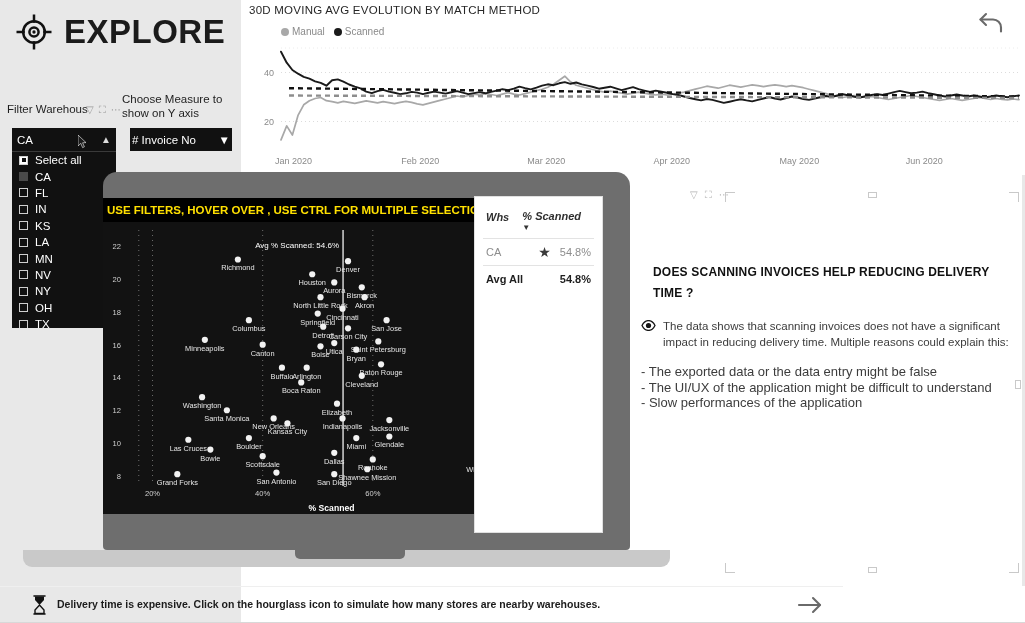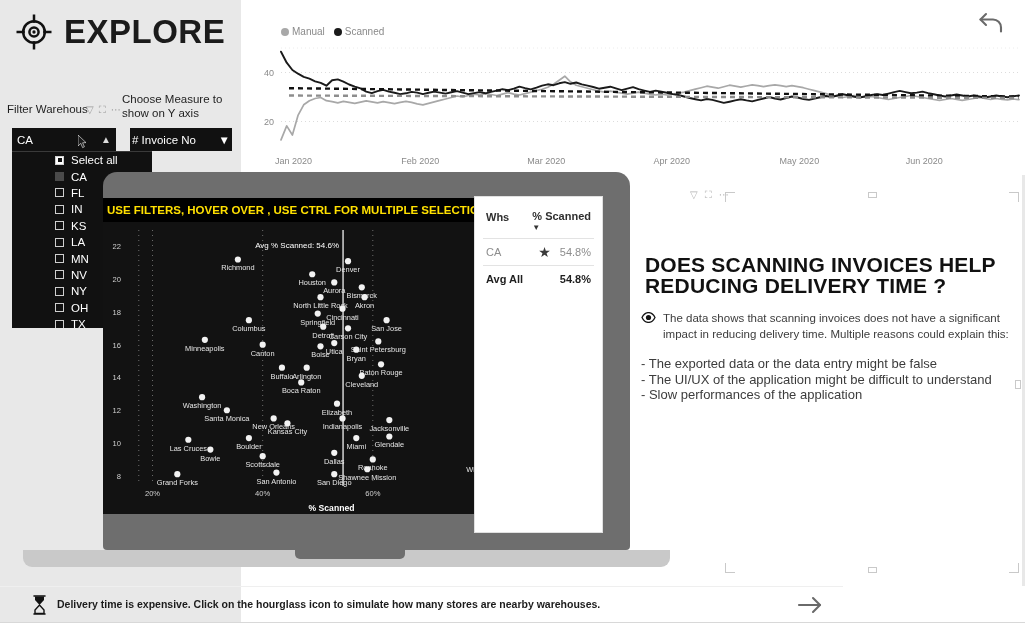--- a/index.html
+++ b/index.html
@@ -50,21 +50,20 @@
     position:absolute;left:130px;top:128px;width:102px;height:23px;
     background:#111;color:#fff;font-size:11.5px;
     display:flex;align-items:center;justify-content:space-between;
     padding:0 2px;box-sizing:border-box;cursor:pointer;
   }
 
   .dropdown{
     position:absolute;left:12px;top:151px;width:104px;height:176px;
     background:#111;color:#fff;overflow:hidden;
     border-top:1px solid #3a3a3a;
-    padding-left:36px;
   }
   .dd-item{
     display:flex;align-items:center;gap:7px;height:16.4px;padding-left:7px;
     font-size:11.5px;cursor:pointer;
   }
   .cb{
     width:9px;height:9px;border:1px solid #cfcfcf;box-sizing:border-box;background:transparent;
     flex:0 0 auto;
   }
   .cb.partial{background:#fff;position:relative;}
@@ -111,39 +110,39 @@
   
   .table-card{
     position:absolute;left:475px;top:197px;width:127px;height:335px;background:#fff;
     box-shadow:0 0 0 1px #e0e0e0;
   }
   .table-icons{
     position:absolute;left:690px;top:189px;display:flex;gap:7px;color:#b3b3b3;font-size:10px;
   }
   .t-head{
     display:flex;justify-content:space-between;align-items:flex-start;
-    padding:14px 11px 5px 11px;font-size:11px;color:#2f2f2f;font-weight:bold;
+    padding:14px 21px 5px 11px;font-size:11px;color:#2f2f2f;font-weight:bold;font-style:italic;
   }
   .t-head .hcol{text-align:right;line-height:11px;}
   .t-head .caret{font-size:8px;color:#333;display:block;text-align:left;}
   .t-sep{height:1px;background:#e3e3e3;margin:0 8px;}
   .t-row{
     display:flex;justify-content:space-between;align-items:center;
     padding:7px 11px;font-size:11px;color:#8d8d8d;
   }
   .t-row.total{color:#1f1f1f;font-weight:bold;gap:20px;}
   .t-row .val{display:flex;align-items:center;gap:9px;}
   .star{font-size:14px;color:#3a3a3a;line-height:11px;}
 
   
   .insight{
     position:absolute;left:641px;top:250px;width:378px;
   }
   .insight h1{
-    margin:4px;font-size:21px;font-weight:bold;line-height:21px;color:#111;letter-spacing:.2px;
+    margin:12px;font-size:12px;font-weight:bold;line-height:21px;color:#111;letter-spacing:.2px;
   }
   .insight .body{
     margin-top:14px;font-size:11.5px;line-height:16px;color:#3c3c3c;
     display:flex;gap:7px;align-items:flex-start;
   }
   .eye{flex:0 0 auto;margin-top:2px;}
   .bullets{margin-top:14px;font-size:13px;line-height:15.5px;color:#3c3c3c;}
 
   .selection-frame{
     position:absolute;left:725px;top:192px;width:294px;height:381px;
@@ -258,20 +257,21 @@
         <span class="cb"></span>
         <span>TX</span>
       </div>
     </div>
 
   <svg class="cursor-arrow" viewBox="0 0 10 14">
     <polygon points="0,0 0,11 2.8,8.4 4.6,12.6 6.4,11.8 4.6,7.8 8,7.6" fill="#1c1c1c" stroke="#fff" stroke-width="0.6"></polygon>
   </svg>
 
   <div class="line-card">
+    <div class="line-title">30D MOVING AVG EVOLUTION BY MATCH METHOD</div>
     <div class="legend">
       <span class="item">
         <span class="dot" id="lg0" style="background: rgb(168, 168, 168);"></span>
         <span>Manual</span>
       </span>
       <span class="item">
         <span class="dot" id="lg1" style="background: rgb(26, 26, 26);"></span>
         <span>Scanned</span>
       </span>
     </div>

